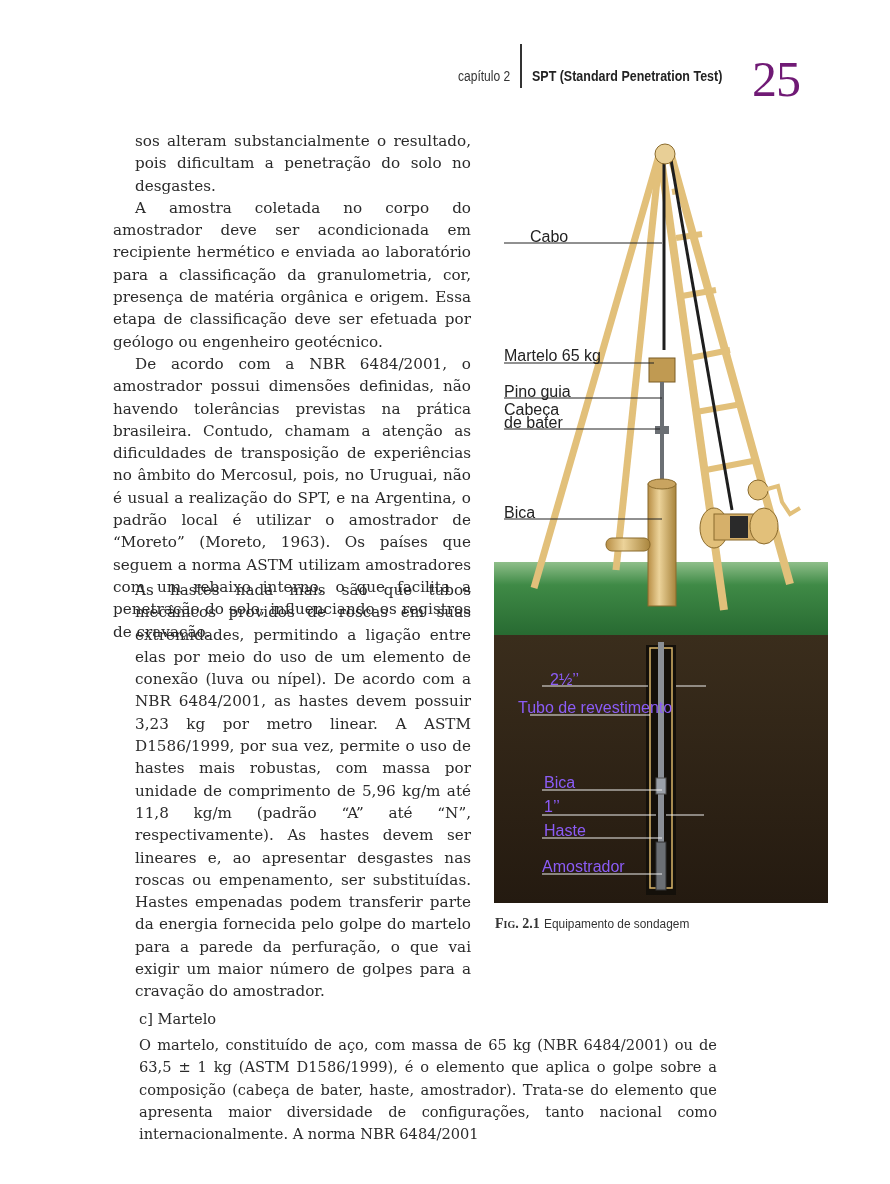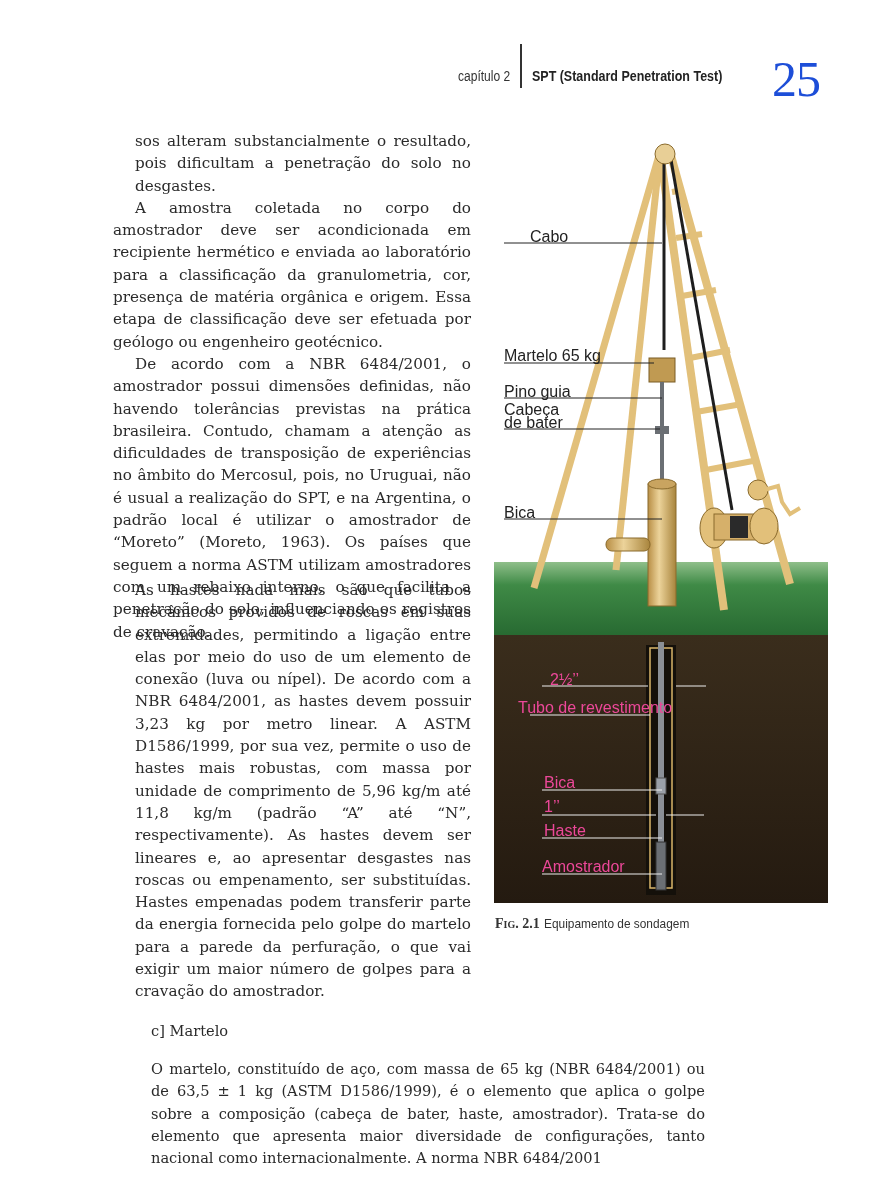--- a/index.html
+++ b/index.html
@@ -1,35 +1,35 @@
 <!DOCTYPE html>
 <html><head>
 <meta charset="utf-8">
 <style>
   html,body{margin:0;padding:0;background:#ffffff;}
   body{width:890px;height:1184px;position:relative;overflow:hidden;font-family:"DejaVu Serif","Liberation Serif",serif;color:#2a2a2a;}
   .header{position:absolute;top:0;left:0;width:890px;height:110px;padding-left:24px;}
   .hdr-chapter{position:absolute;left:458px;top:68px;font-family:"Liberation Sans",sans-serif;font-size:14px;color:#333;transform:scaleX(0.86);transform-origin:left;}
   .hdr-sep{position:absolute;left:520px;top:44px;width:1.5px;height:44px;background:#333;}
   .hdr-title{position:absolute;left:532px;top:68px;font-family:"Liberation Sans",sans-serif;font-size:14.5px;font-weight:bold;color:#222;transform:scaleX(0.86);transform-origin:left;white-space:nowrap;}
-  .hdr-page{position:absolute;left:772px;top:50px;font-family:"Liberation Serif",serif;font-size:50px;color:#1d4ed8;letter-spacing:-1px;}
+  .hdr-page{position:absolute;left:752px;top:50px;font-family:"Liberation Serif",serif;font-size:50px;color:#701a75;letter-spacing:-1px;}
   .col{position:absolute;left:113px;width:358px;font-size:15.2px;line-height:22.3px;}
   .col p{margin:0;text-align:justify;text-align-last:left;}
   .indent{text-indent:22px;}
   .hang{padding-left:22px;}
   .sec-title{margin:0;}
   .wide{position:absolute;left:135px;top:1004px;width:586px;font-size:14.6px;line-height:22.2px;}
-  .wide p{margin:16px;text-align:justify;}
+  .wide p{margin:4px;text-align:justify;}
   .fig{position:absolute;left:494px;top:130px;width:334px;height:774px;}
   .cap{position:absolute;left:495px;top:916px;font-size:13px;white-space:nowrap;}
   .cap-fig{font-family:"Liberation Serif",serif;font-variant:small-caps;font-weight:bold;font-size:14px;color:#333;}
   .cap-txt{font-family:"Liberation Sans",sans-serif;font-size:13.5px;color:#333;display:inline-block;transform:scaleX(0.88);transform-origin:left;}
   .lbl{position:absolute;font-family:"Liberation Sans",sans-serif;font-size:16px;white-space:nowrap;line-height:13px;}
   .lbl.dark{color:#222;}
-  .lbl.light{color:#ec4899;}
+  .lbl.light{color:#8b5cf6;}
 </style>
 </head>
 <body>
 
 <div class="header">
   <span class="hdr-chapter">capítulo 2</span>
   <div class="hdr-sep"></div>
   <span class="hdr-title">SPT (Standard Penetration Test)</span>
   <span class="hdr-page">25</span>
 </div>

